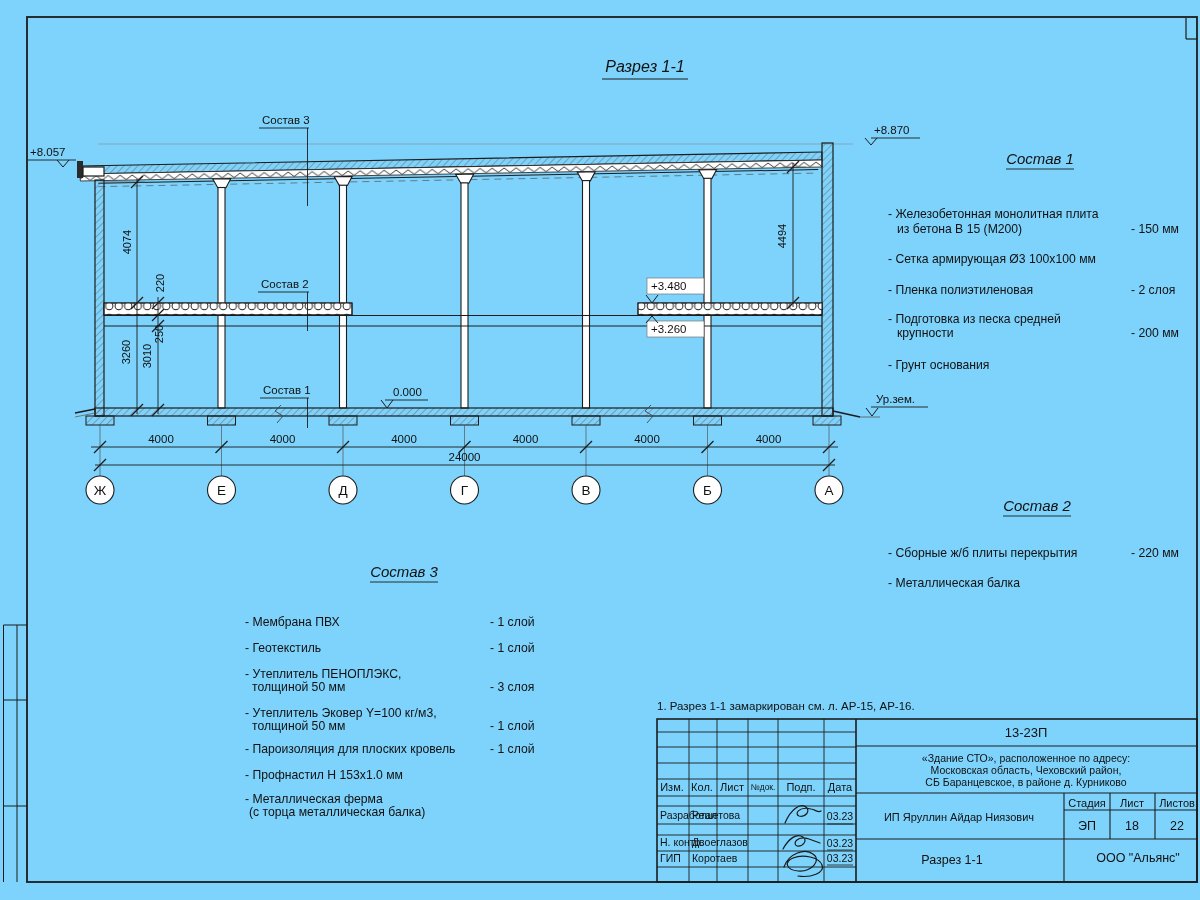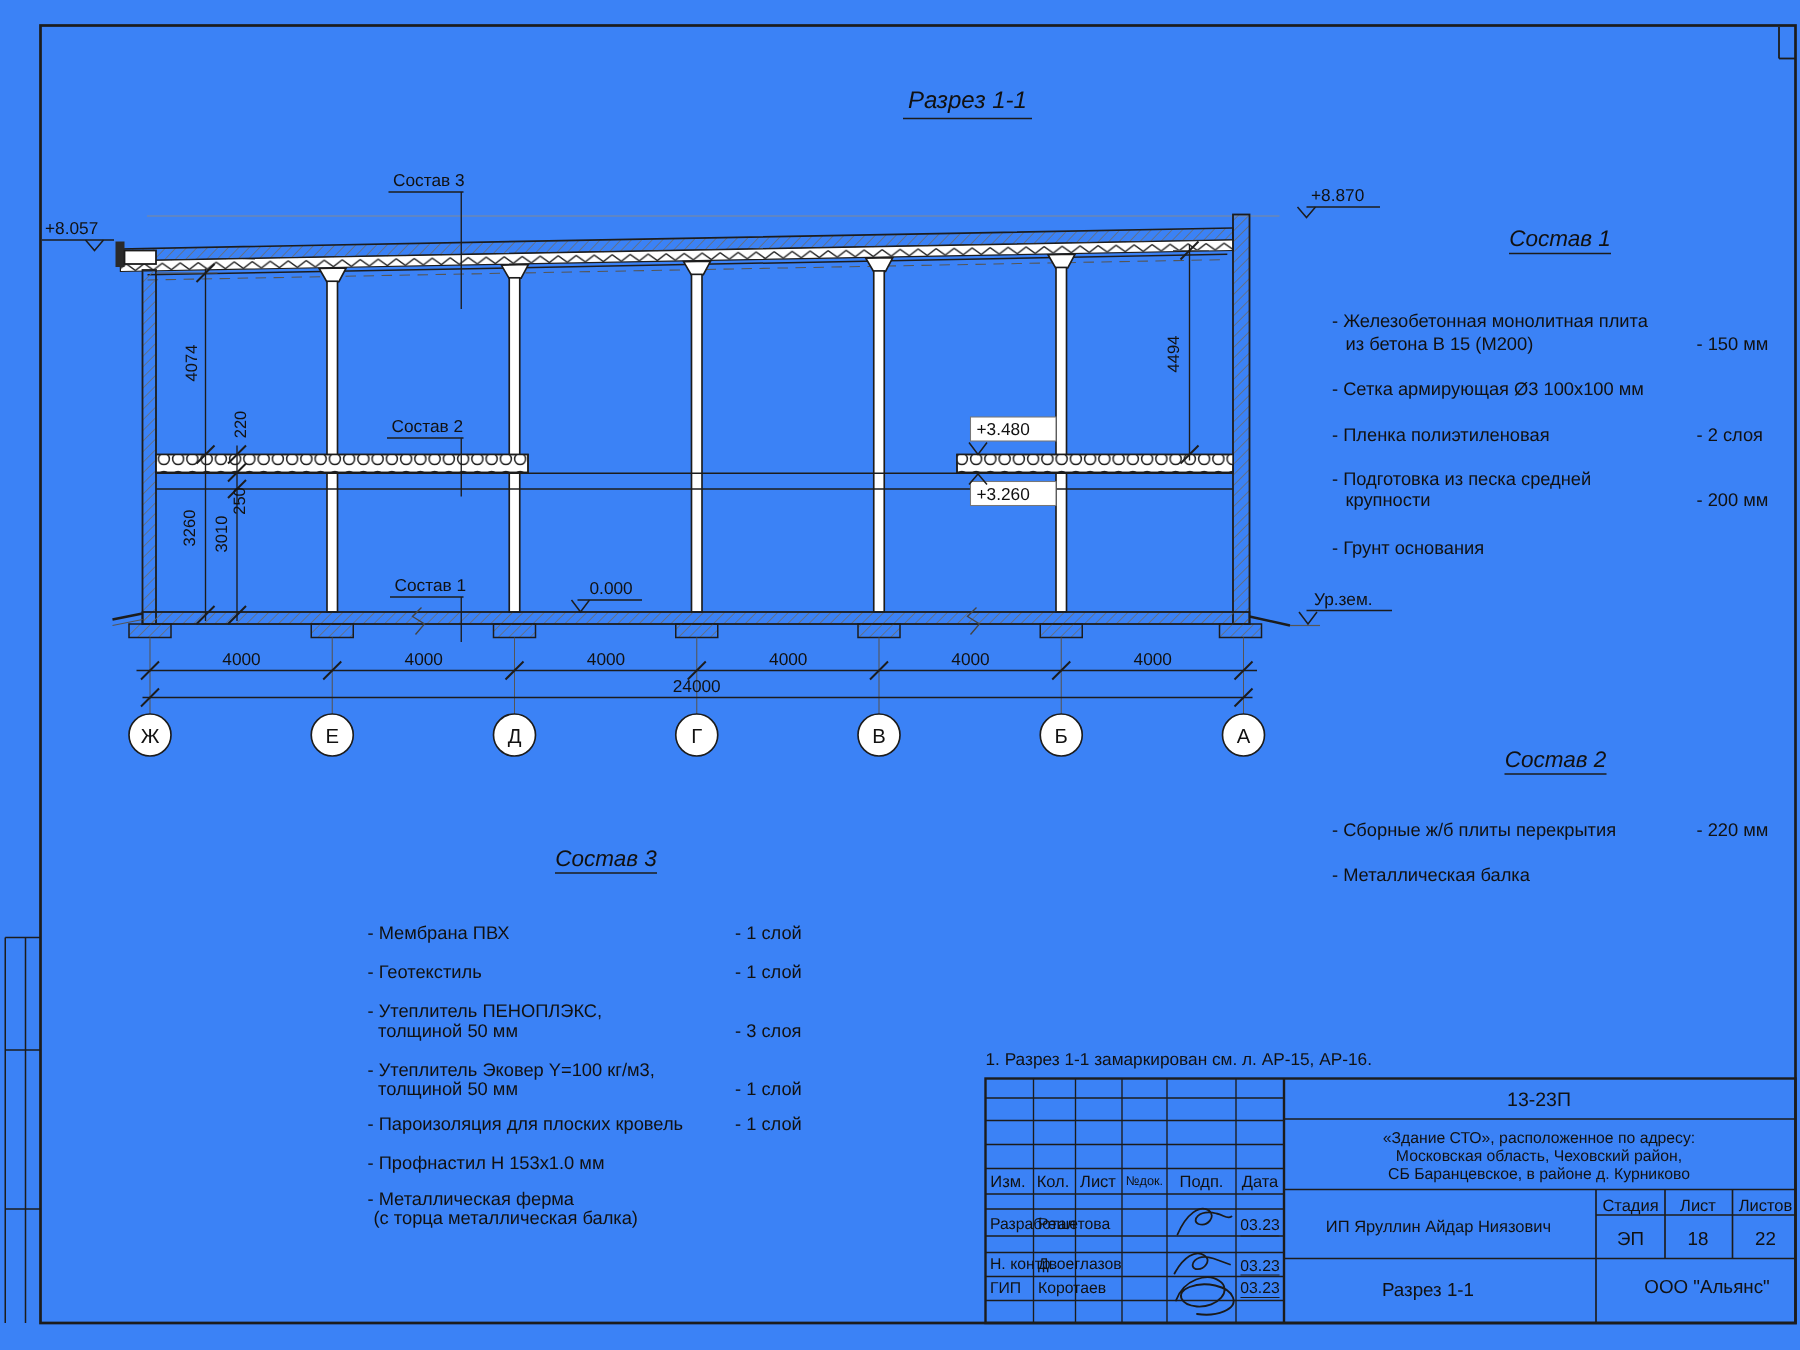--- a/index.html
+++ b/index.html
@@ -1,16 +1,16 @@
 <!DOCTYPE html>
 <html><head>
 <meta charset="utf-8">
 <style>
   html,body{margin:0;padding:0;background:#fff;}
-  .sheet{position:relative;width:1200px;height:900px;background:#3b82f6;overflow:hidden;}
+  .sheet{position:relative;width:1200px;height:900px;background:#7dd3fc;overflow:hidden;}
   svg text{font-family:"Liberation Sans","DejaVu Sans",sans-serif;fill:#111;}
   .t-title{font-size:16px;font-style:italic;}
   .t-head{font-size:15px;font-style:italic;}
   .t-item{font-size:12.2px;}
   .t-dim{font-size:11.5px;}
   .t-dimv{font-size:11px;}
   .t-axis{font-size:13.5px;}
   .t-elev{font-size:11.5px;}
   .t-call{font-size:11.5px;}
   .t-note{font-size:11.5px;}

